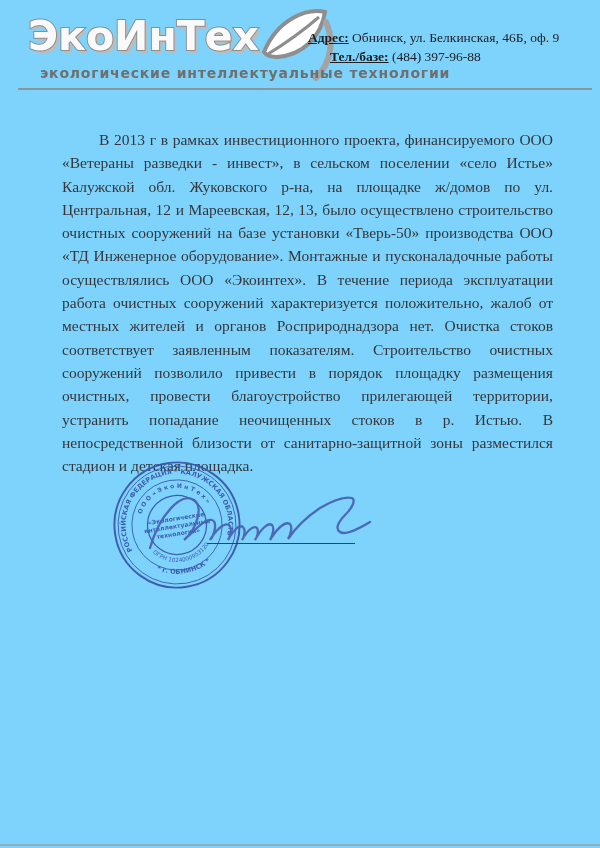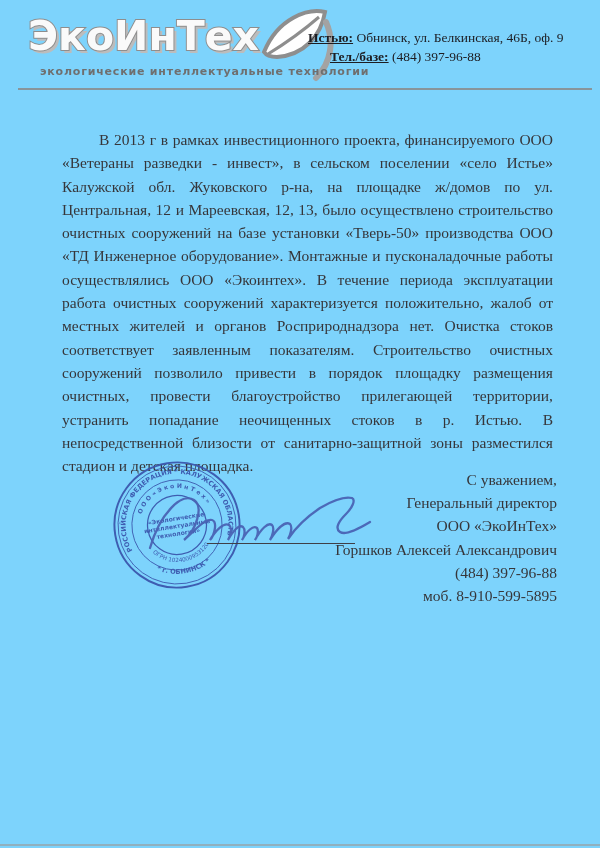--- a/index.html
+++ b/index.html
@@ -9,21 +9,21 @@
     background:#7dd3fc;
     overflow:hidden;
     font-family:"Liberation Serif", serif;
   }
   
   .logo-wrap{position:absolute;left:28px;top:8px;width:300px;height:80px;}
   .brand-svg{position:absolute;left:0;top:2px;}
   .tagline{
     position:absolute;left:12px;top:57px;width:290px;
     font-family:"DejaVu Sans", sans-serif;
-    font-size:11px;font-weight:bold;letter-spacing:0.8px;
+    font-size:14px;font-weight:bold;letter-spacing:0.8px;
     color:#6f6f6f;white-space:nowrap;
   }
   .leaf-svg{position:absolute;left:226px;top:-2px;}
   .contact{
     position:absolute;left:308px;top:28px;width:284px;
     font-size:13.5px;line-height:19px;color:#1d1d22;
   }
   .contact .row2{padding-left:22px;}
   .contact .lbl{font-weight:bold;text-decoration:underline;}
   .divider{
@@ -72,21 +72,21 @@
     <svg class="leaf-svg" width="80" height="82" viewBox="0 0 80 82">
       <path d="M10 46 C 24 12, 54 2, 71 6 C 67 30, 50 49, 23 51 C 17 51, 12 49, 10 46 Z" fill="#ffffff" stroke="#8e8e8e" stroke-width="4"></path>
       <path d="M14 48 C 32 37, 50 24, 65 11" stroke="#8e8e8e" stroke-width="3" fill="none"></path>
       <path d="M72 16 C 80 34, 78 56, 62 72" stroke="#a3a3a3" stroke-width="6" fill="none" stroke-linecap="round"></path>
     </svg>
     <div class="tagline">экологические интеллектуальные технологии</div>
   </div>
 
   <div class="contact">
     <div>
-      <span class="lbl">Истью:</span>
+      <span class="lbl">Адрес:</span>
       <span>Обнинск, ул. Белкинская, 46Б, оф. 9</span>
     </div>
     <div class="row2">
       <span class="lbl">Тел./базе:</span>
       <span>(484) 397-96-88</span>
     </div>
   </div>
 
   <div class="divider"></div>
 
@@ -141,23 +141,15 @@
              C 145 50, 142 59, 140 62
              C 147 51, 155 43, 160 46
              C 163 49, 160 58, 158 61
              C 166 49, 178 38, 190 30
              C 200 24, 214 18, 222 20
              C 226 22, 222 30, 216 36
              C 210 42, 204 50, 210 54
              C 216 58, 230 50, 240 44" fill="none" stroke="#4a63b4" stroke-width="2.3" stroke-linecap="round" opacity="0.95"></path>
   </svg>
 
-  <div class="signoff">
-    <div>С уважением,</div>
-    <div>Генеральный директор</div>
-    <div>ООО «ЭкоИнТех»</div>
-    <div>Горшков Алексей Александрович</div>
-    <div>(484) 397-96-88</div>
-    <div>моб. 8-910-599-5895</div>
-  </div>
 
   <div class="scan-edge-bottom"></div>
 </div>
 
 </body></html>

